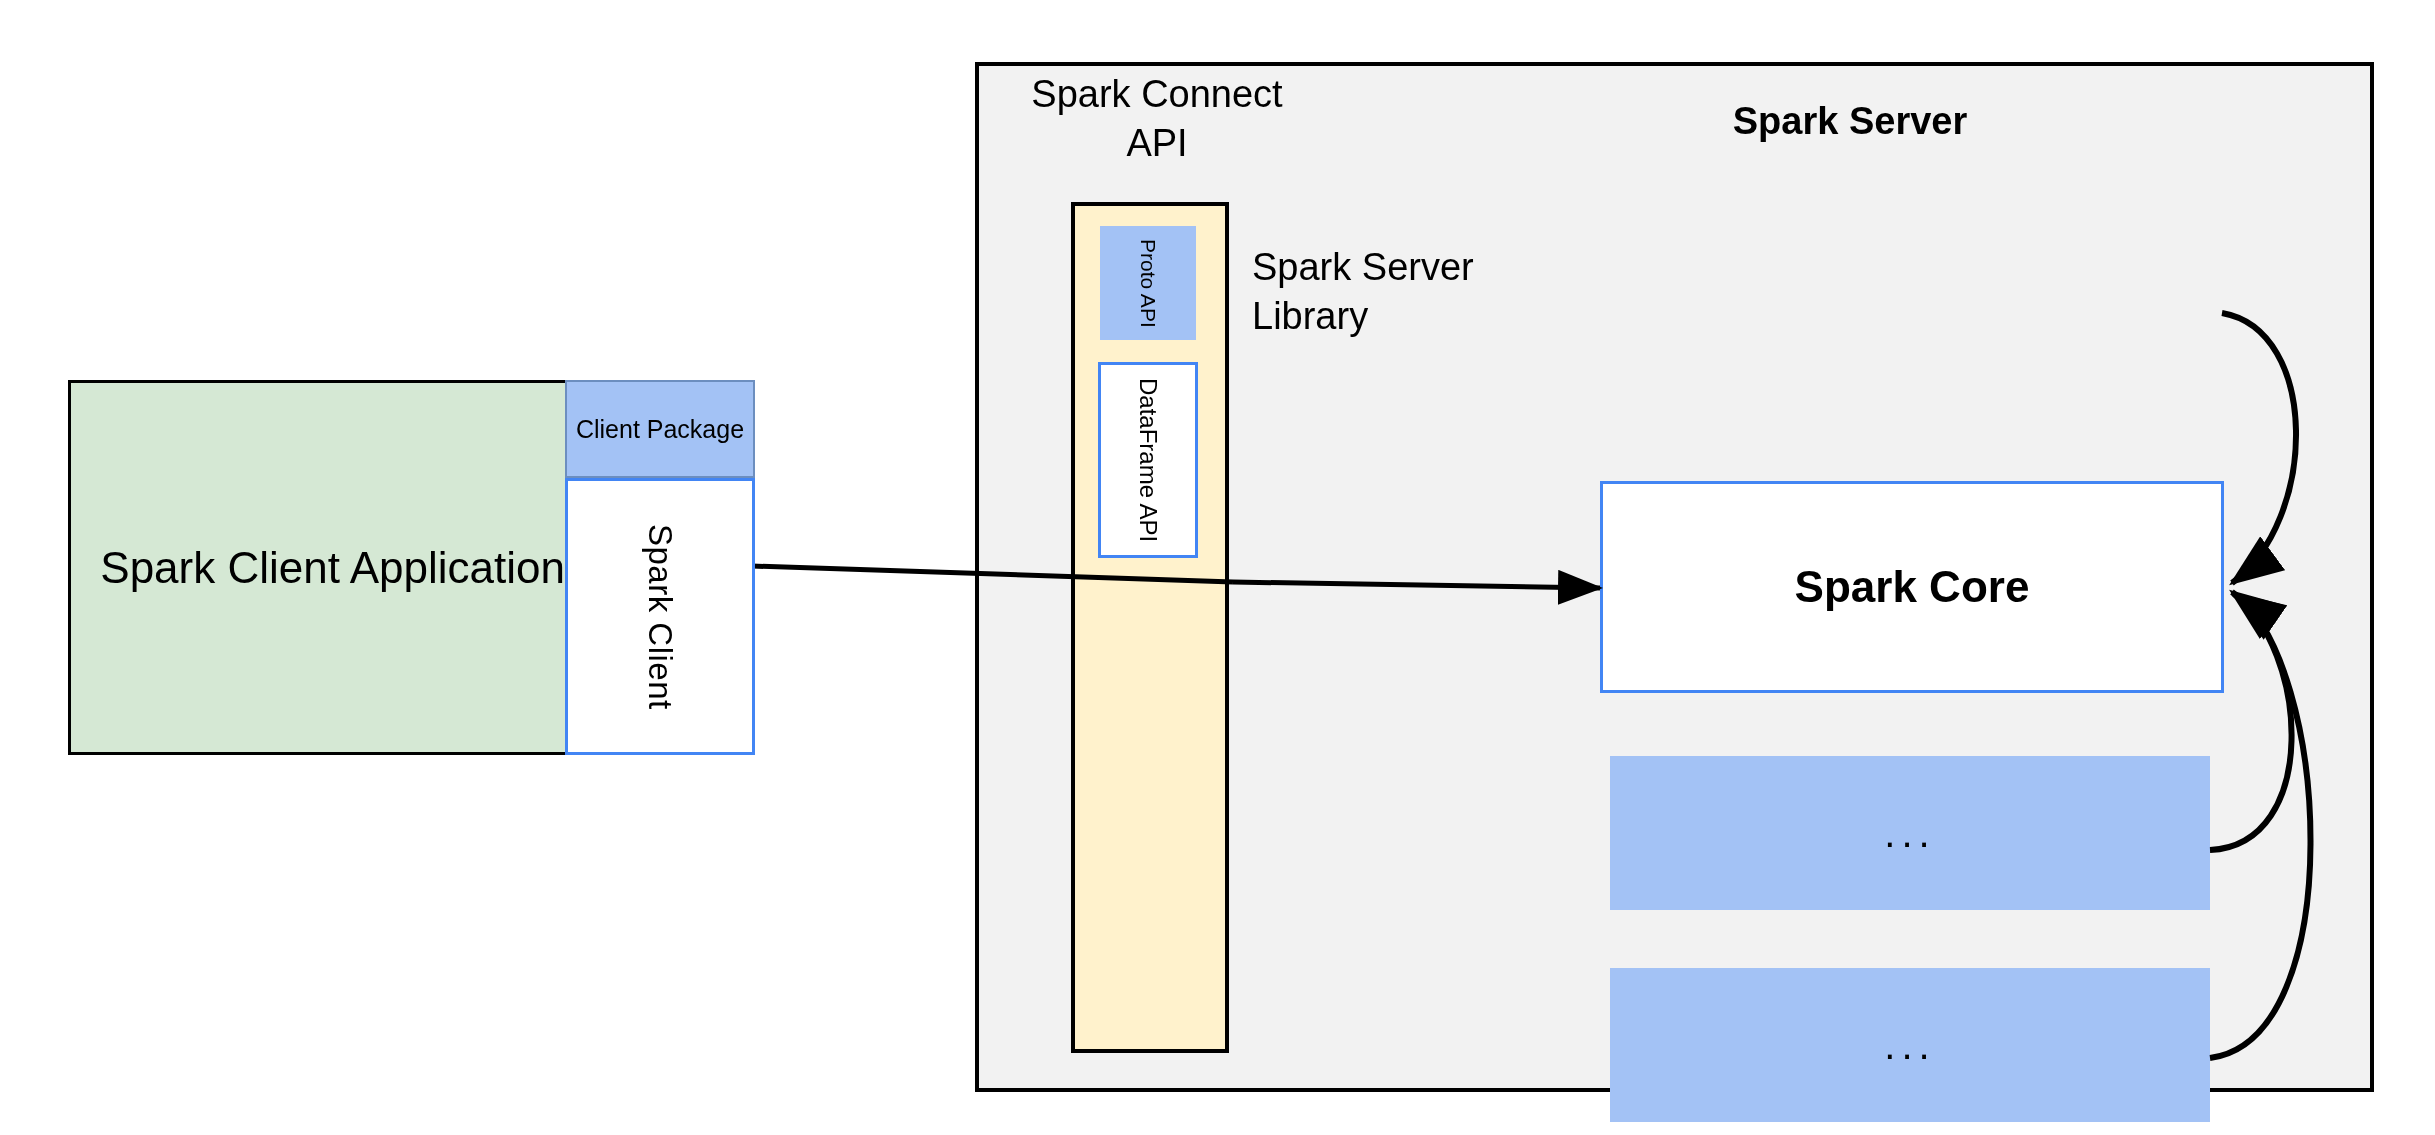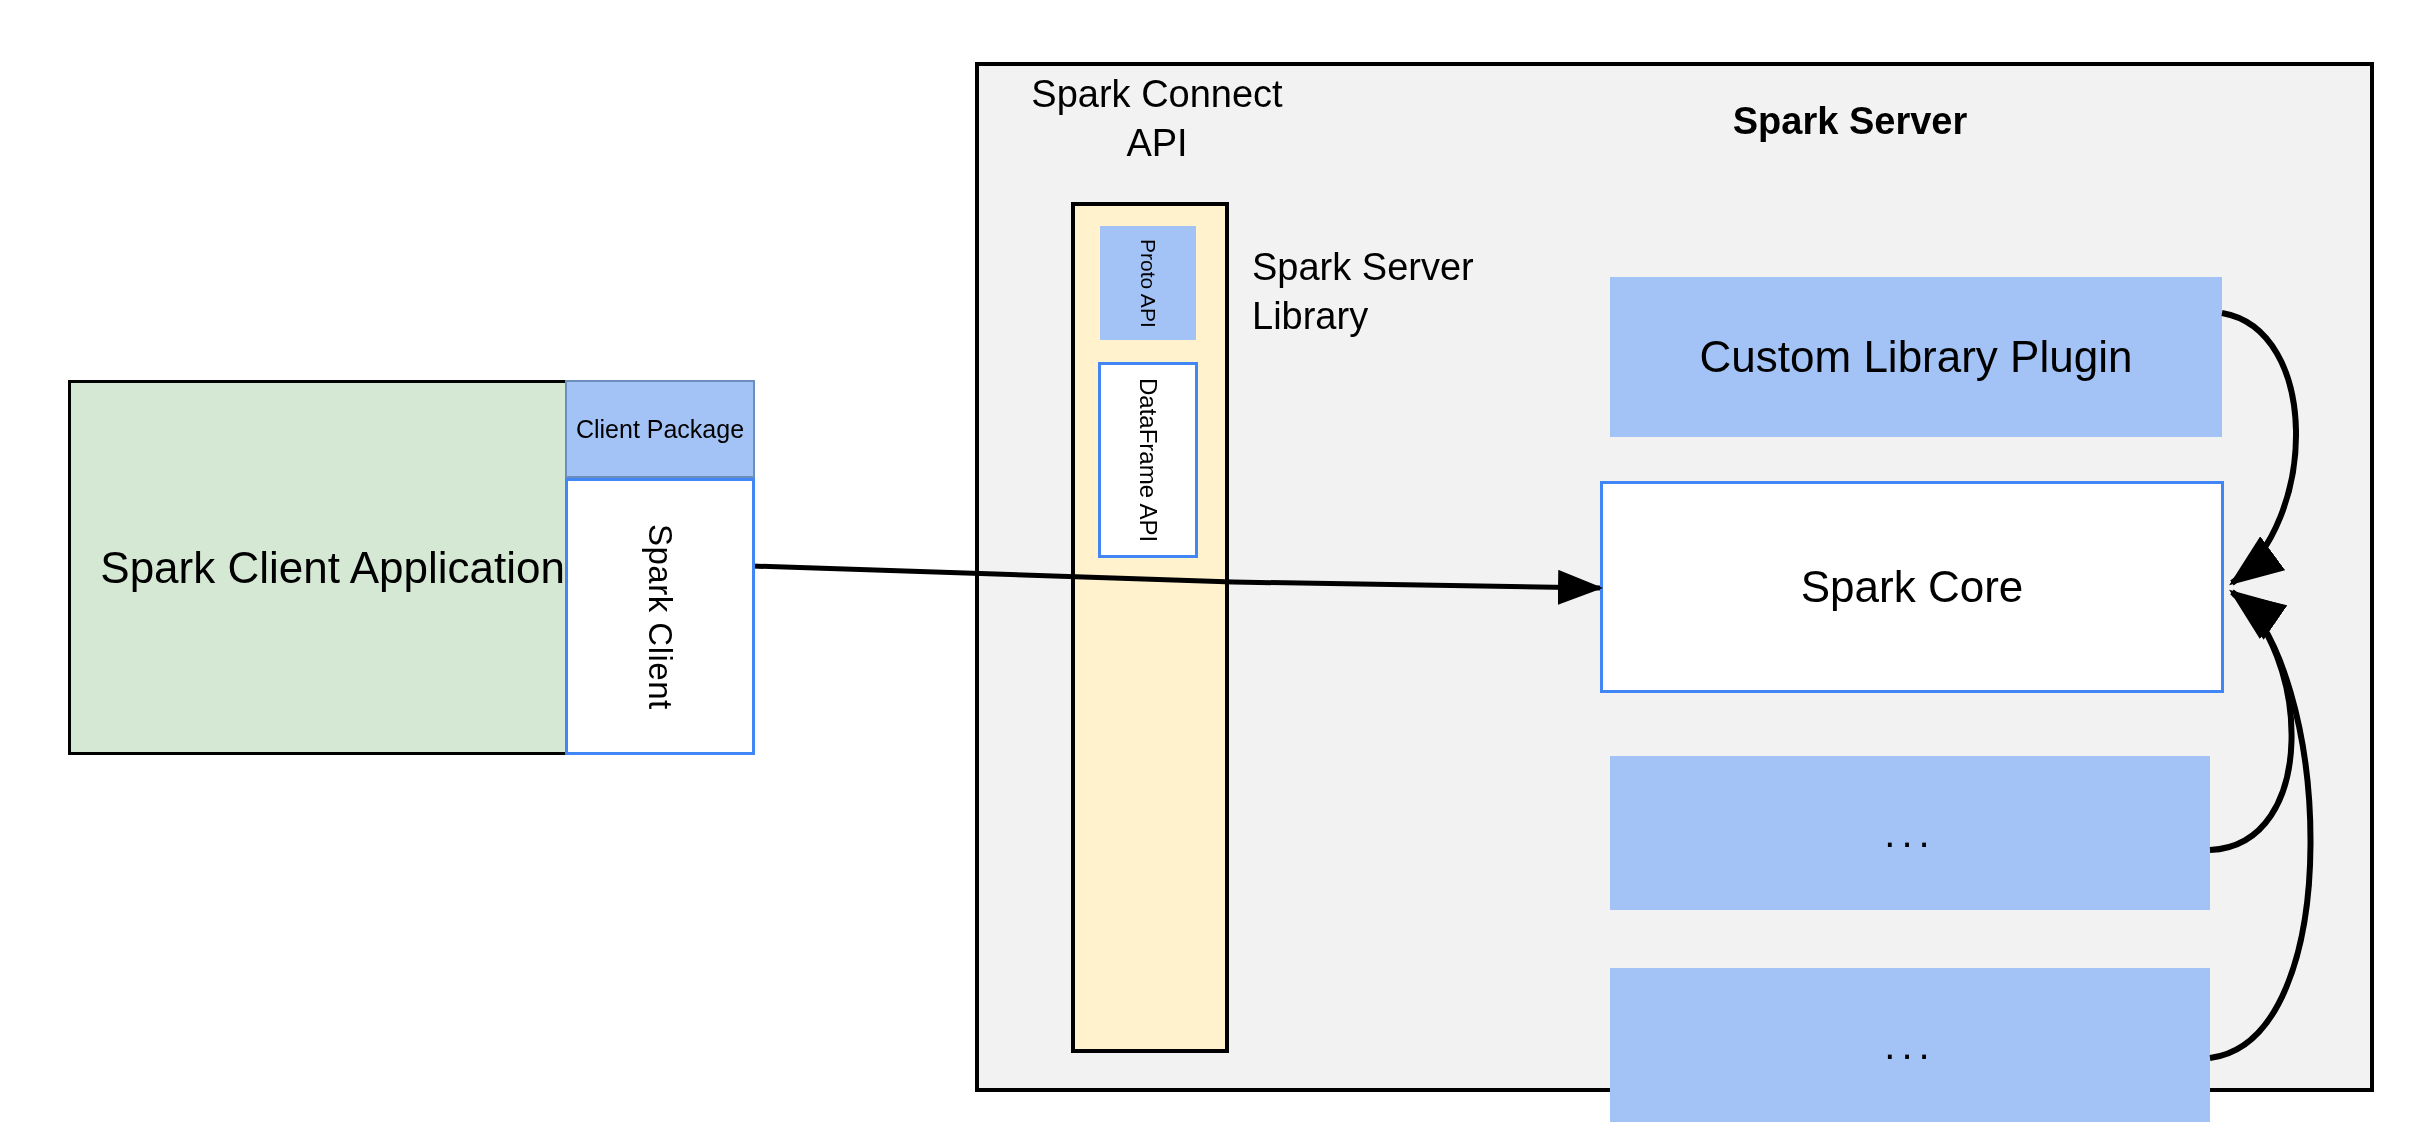--- a/index.html
+++ b/index.html
@@ -161,20 +161,21 @@
   }
   #spark-core-box {
     left: 1600px;
     top: 481px;
     width: 624px;
     height: 212px;
     background: #ffffff;
     border: 3px solid #4285f4;
     font-size: 44px;
     z-index: 3;
+    font-weight: bold;
   }
   #ellipsis-box-1 {
     left: 1610px;
     top: 756px;
     width: 600px;
     height: 154px;
     background: #a3c2f5;
     font-size: 40px;
     letter-spacing: 6px;
     z-index: 3;
@@ -247,23 +248,20 @@
 Library</div>
 
   <div class="box" id="proto-api-box">
     <span class="vtext">Proto API</span>
   </div>
 
   <div class="box" id="dataframe-api-box">
     <span class="vtext">DataFrame API</span>
   </div>
 
-  <div class="box" id="custom-library-plugin-box">
-    <span>Custom Library Plugin</span>
-  </div>
 
   <div class="box" id="spark-core-box">
     <span>Spark Core</span>
   </div>
 
   <div class="box" id="ellipsis-box-1">
     <span>...</span>
   </div>
 
   <div class="box" id="ellipsis-box-2">

